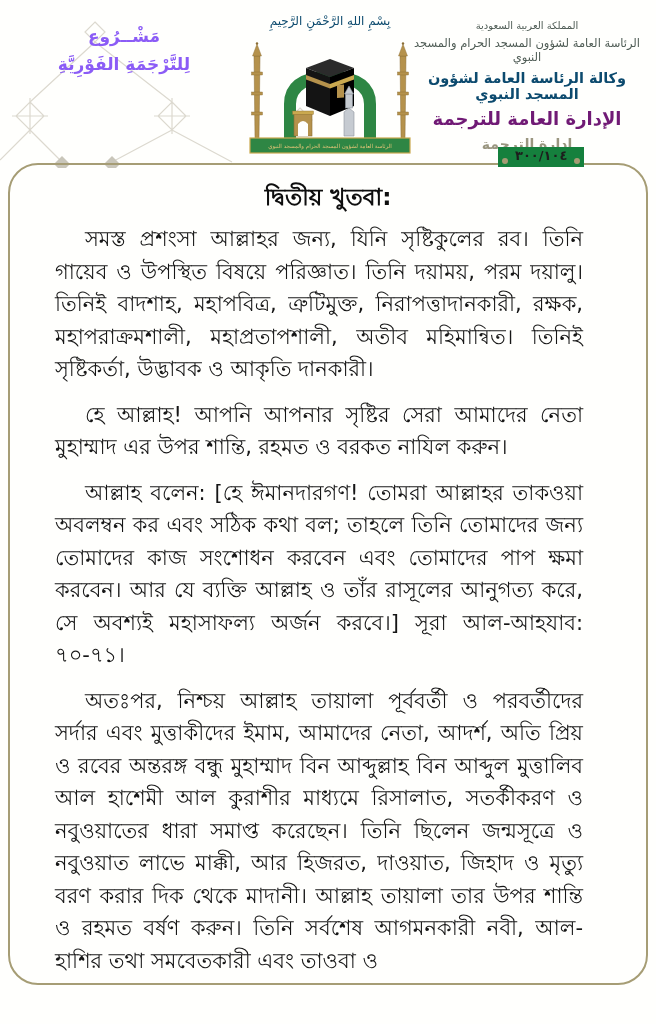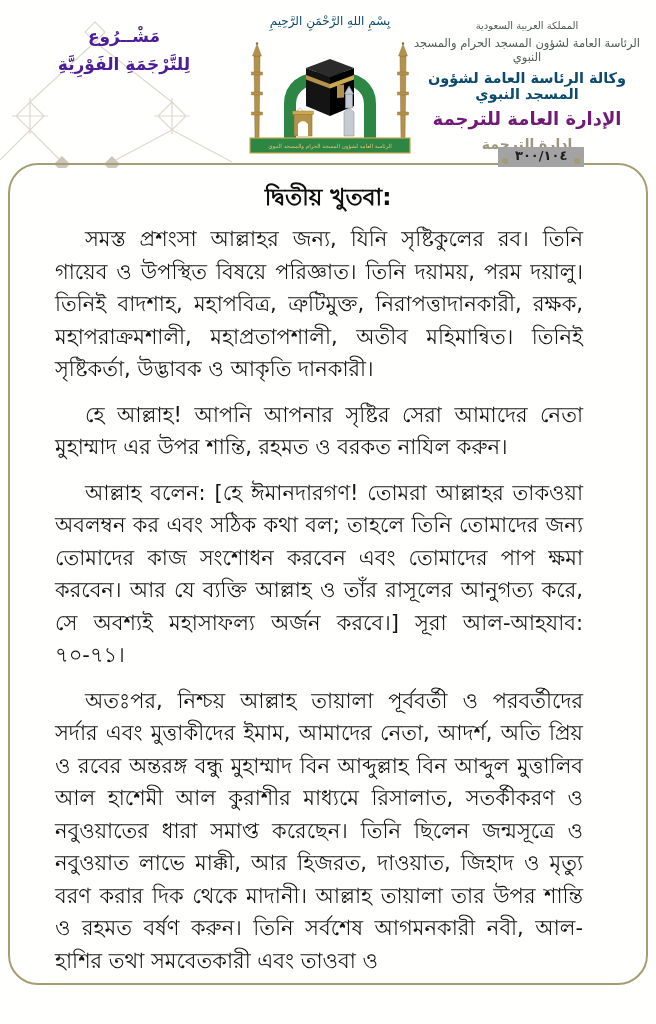--- a/index.html
+++ b/index.html
@@ -6,42 +6,42 @@
   body{
     width:656px;height:1024px;position:relative;overflow:hidden;
     background:#fffffd;
     font-family:"DejaVu Sans", sans-serif;
   }
   
   .header{position:absolute;left:0;top:0;width:656px;height:163px;}
   .watermark{position:absolute;left:0;top:10px;width:350px;height:158px;z-index:0;}
   .calli-left{
     position:absolute;left:18px;top:26px;width:212px;text-align:center;z-index:1;
-    color:#4c1d95;direction:rtl;font-family:"DejaVu Sans", sans-serif;
+    color:#8b5cf6;direction:rtl;font-family:"DejaVu Sans", sans-serif;
   }
   .calli-left .l1{font-size:17px;font-weight:bold;letter-spacing:1px;}
   .calli-left .l2{font-size:23px;font-weight:bold;margin-top:6px;}
   .calli-left .l3{font-size:17px;font-weight:bold;margin-top:8px;}
   .bismillah{
     position:absolute;left:240px;top:14px;width:180px;text-align:center;
     font-size:12px;color:#0c4a6e;direction:rtl;z-index:1;
   }
   .emblem{position:absolute;left:238px;top:42px;width:184px;height:112px;z-index:1;}
   .right-block{
     position:absolute;right:14px;top:20px;width:230px;text-align:center;
     direction:rtl;color:#4f5c55;z-index:1;
   }
   .right-block .r1{font-size:10px;margin-bottom:5px;}
   .right-block .r2{font-size:11.5px;margin-bottom:6px;}
   .right-block .r3{font-size:14.5px;font-weight:bold;color:#0c4a6e;margin-bottom:6px;}
   .right-block .r4{font-size:18px;font-weight:bold;color:#701a75;margin-bottom:7px;}
   .right-block .r5{font-size:14px;color:#9a9680;font-weight:bold;}
   .doc-number-row{
     position:absolute;left:498px;top:147px;height:20px;z-index:3;
-    display:flex;align-items:flex-start;gap:7px;background:#a3a3a3;padding:0 4px;
+    display:flex;align-items:flex-start;gap:7px;background:#15803d;padding:0 4px;
   }
   .doc-number-row .dot{
     width:6px;height:6px;border-radius:50%;background:#a49b73;margin-top:11px;
   }
   .doc-number{font-size:13px;font-weight:bold;color:#1d1d1d;direction:ltr;line-height:17px;}
   
   .frame{
     position:absolute;left:8px;top:163px;width:636px;height:818px;
     border:2px solid #a69d75;border-radius:30px;z-index:1;background:transparent;
   }

